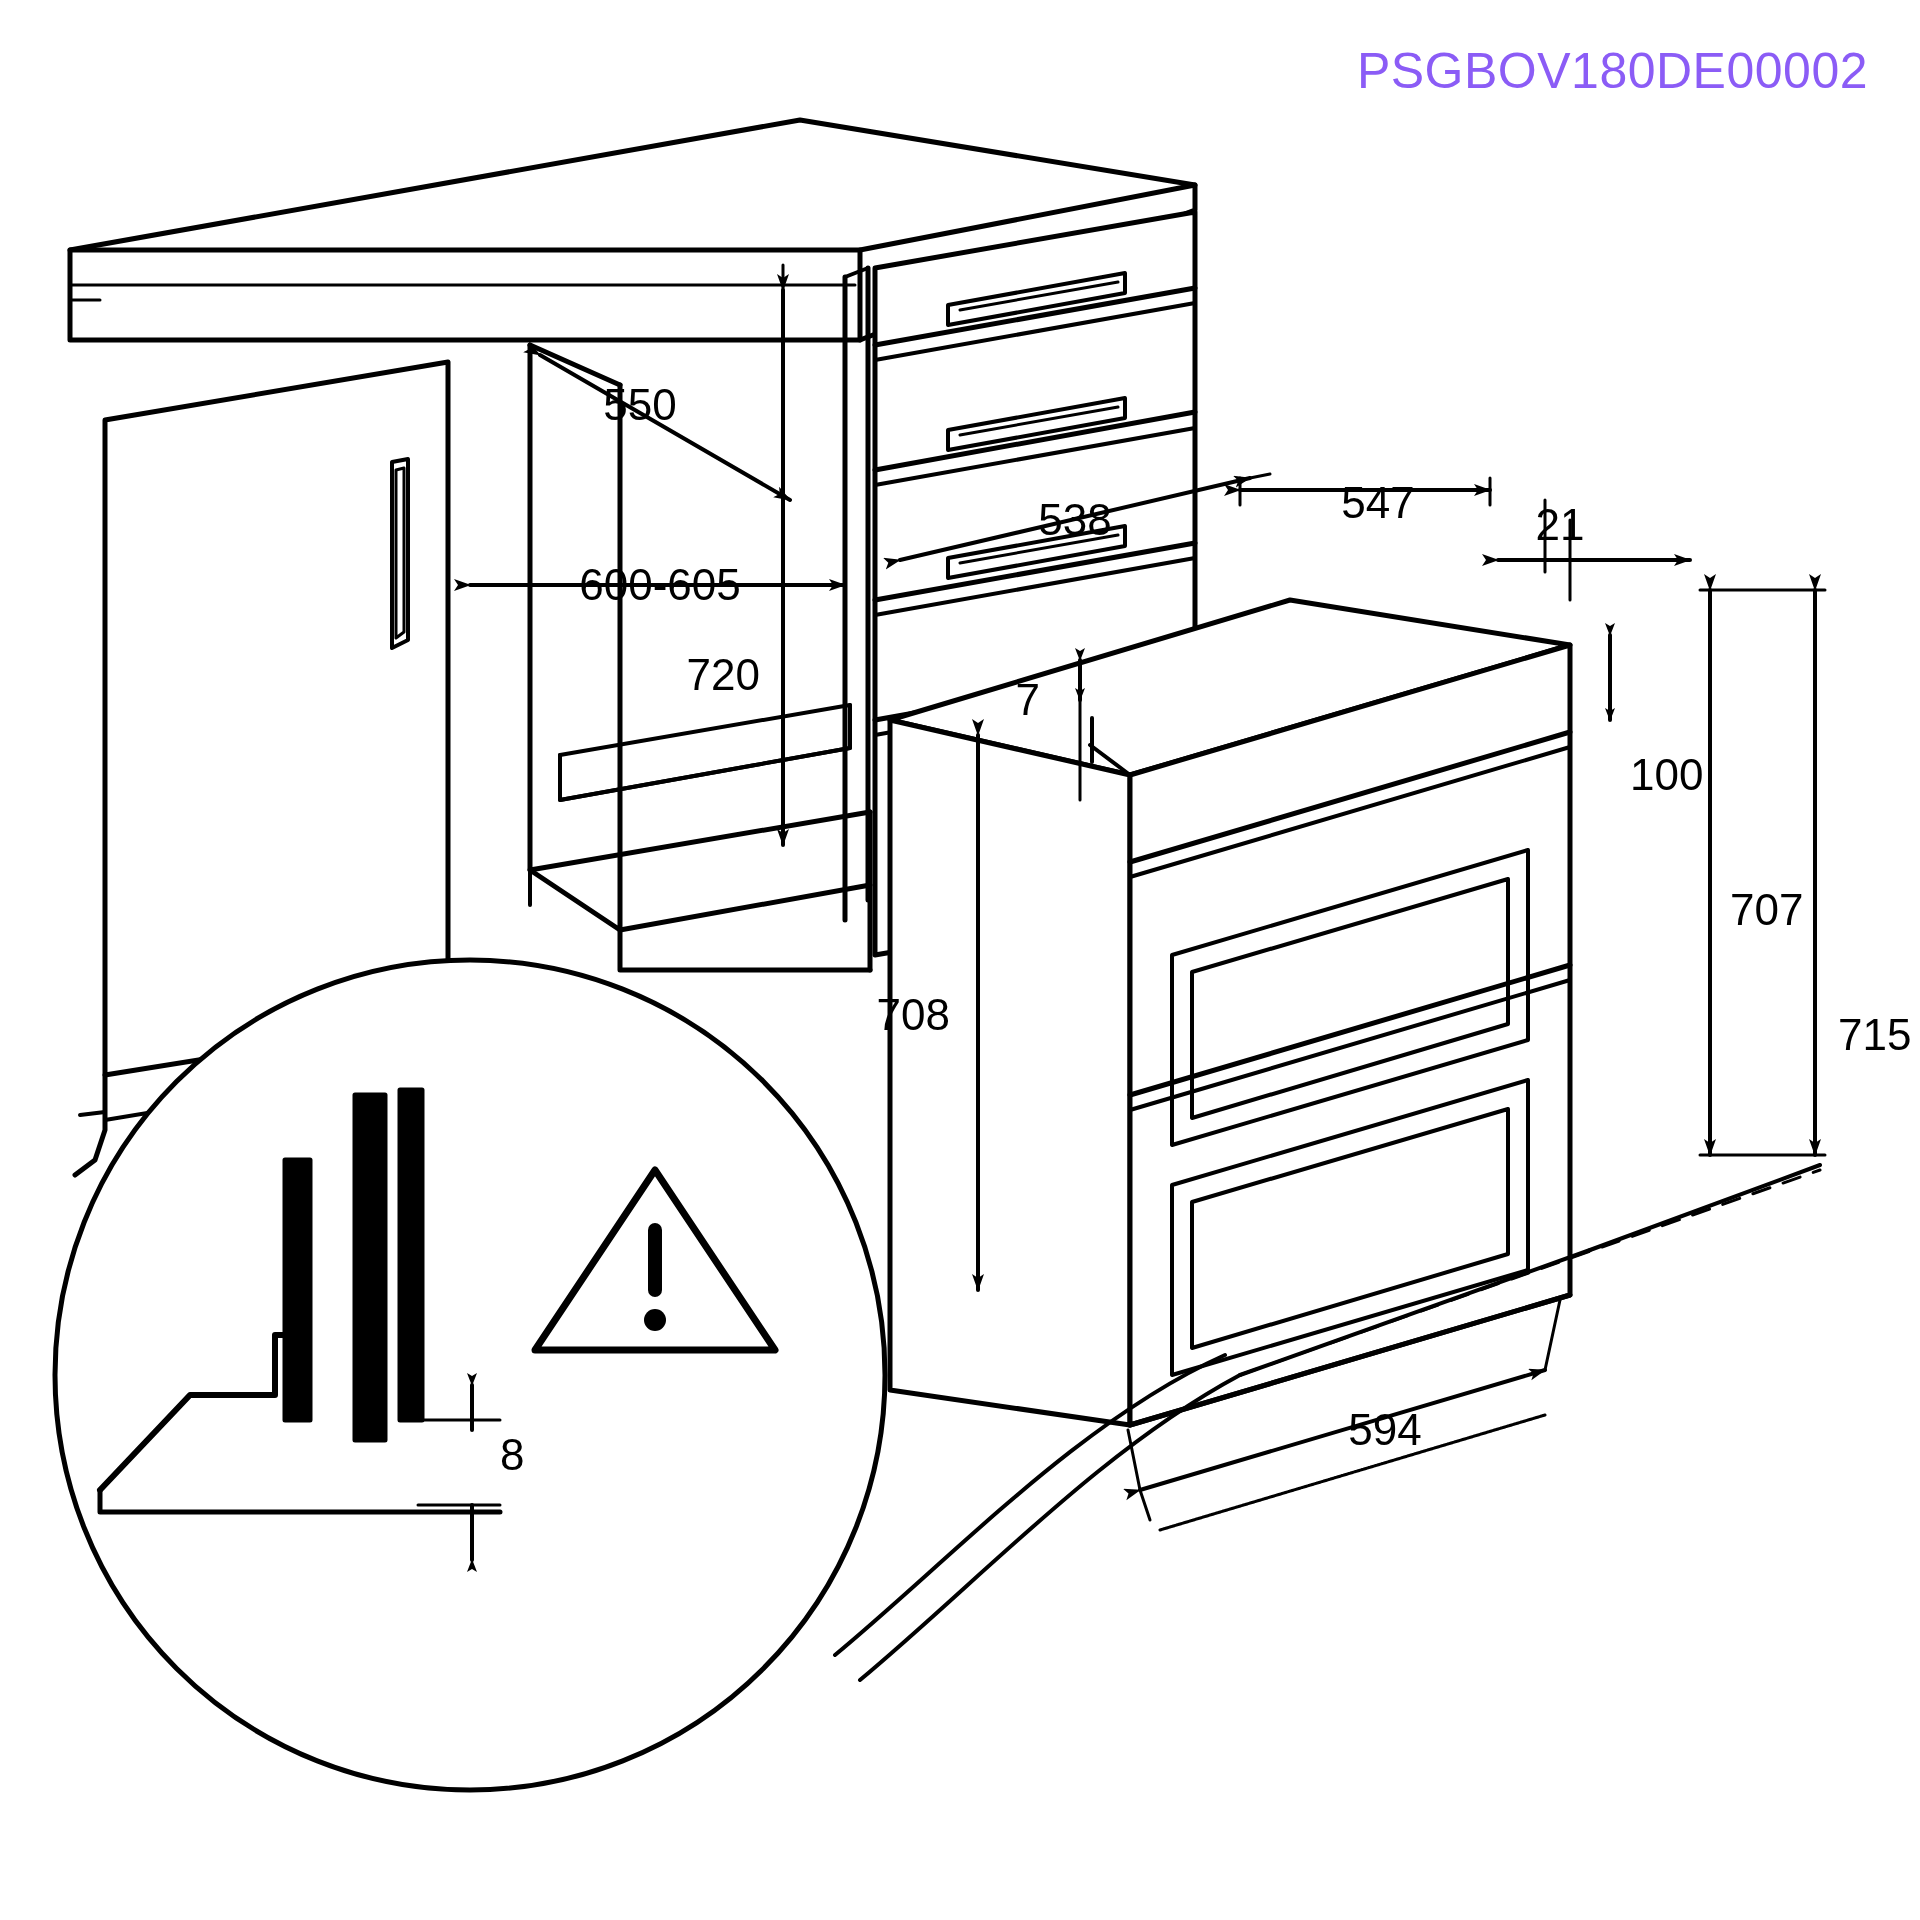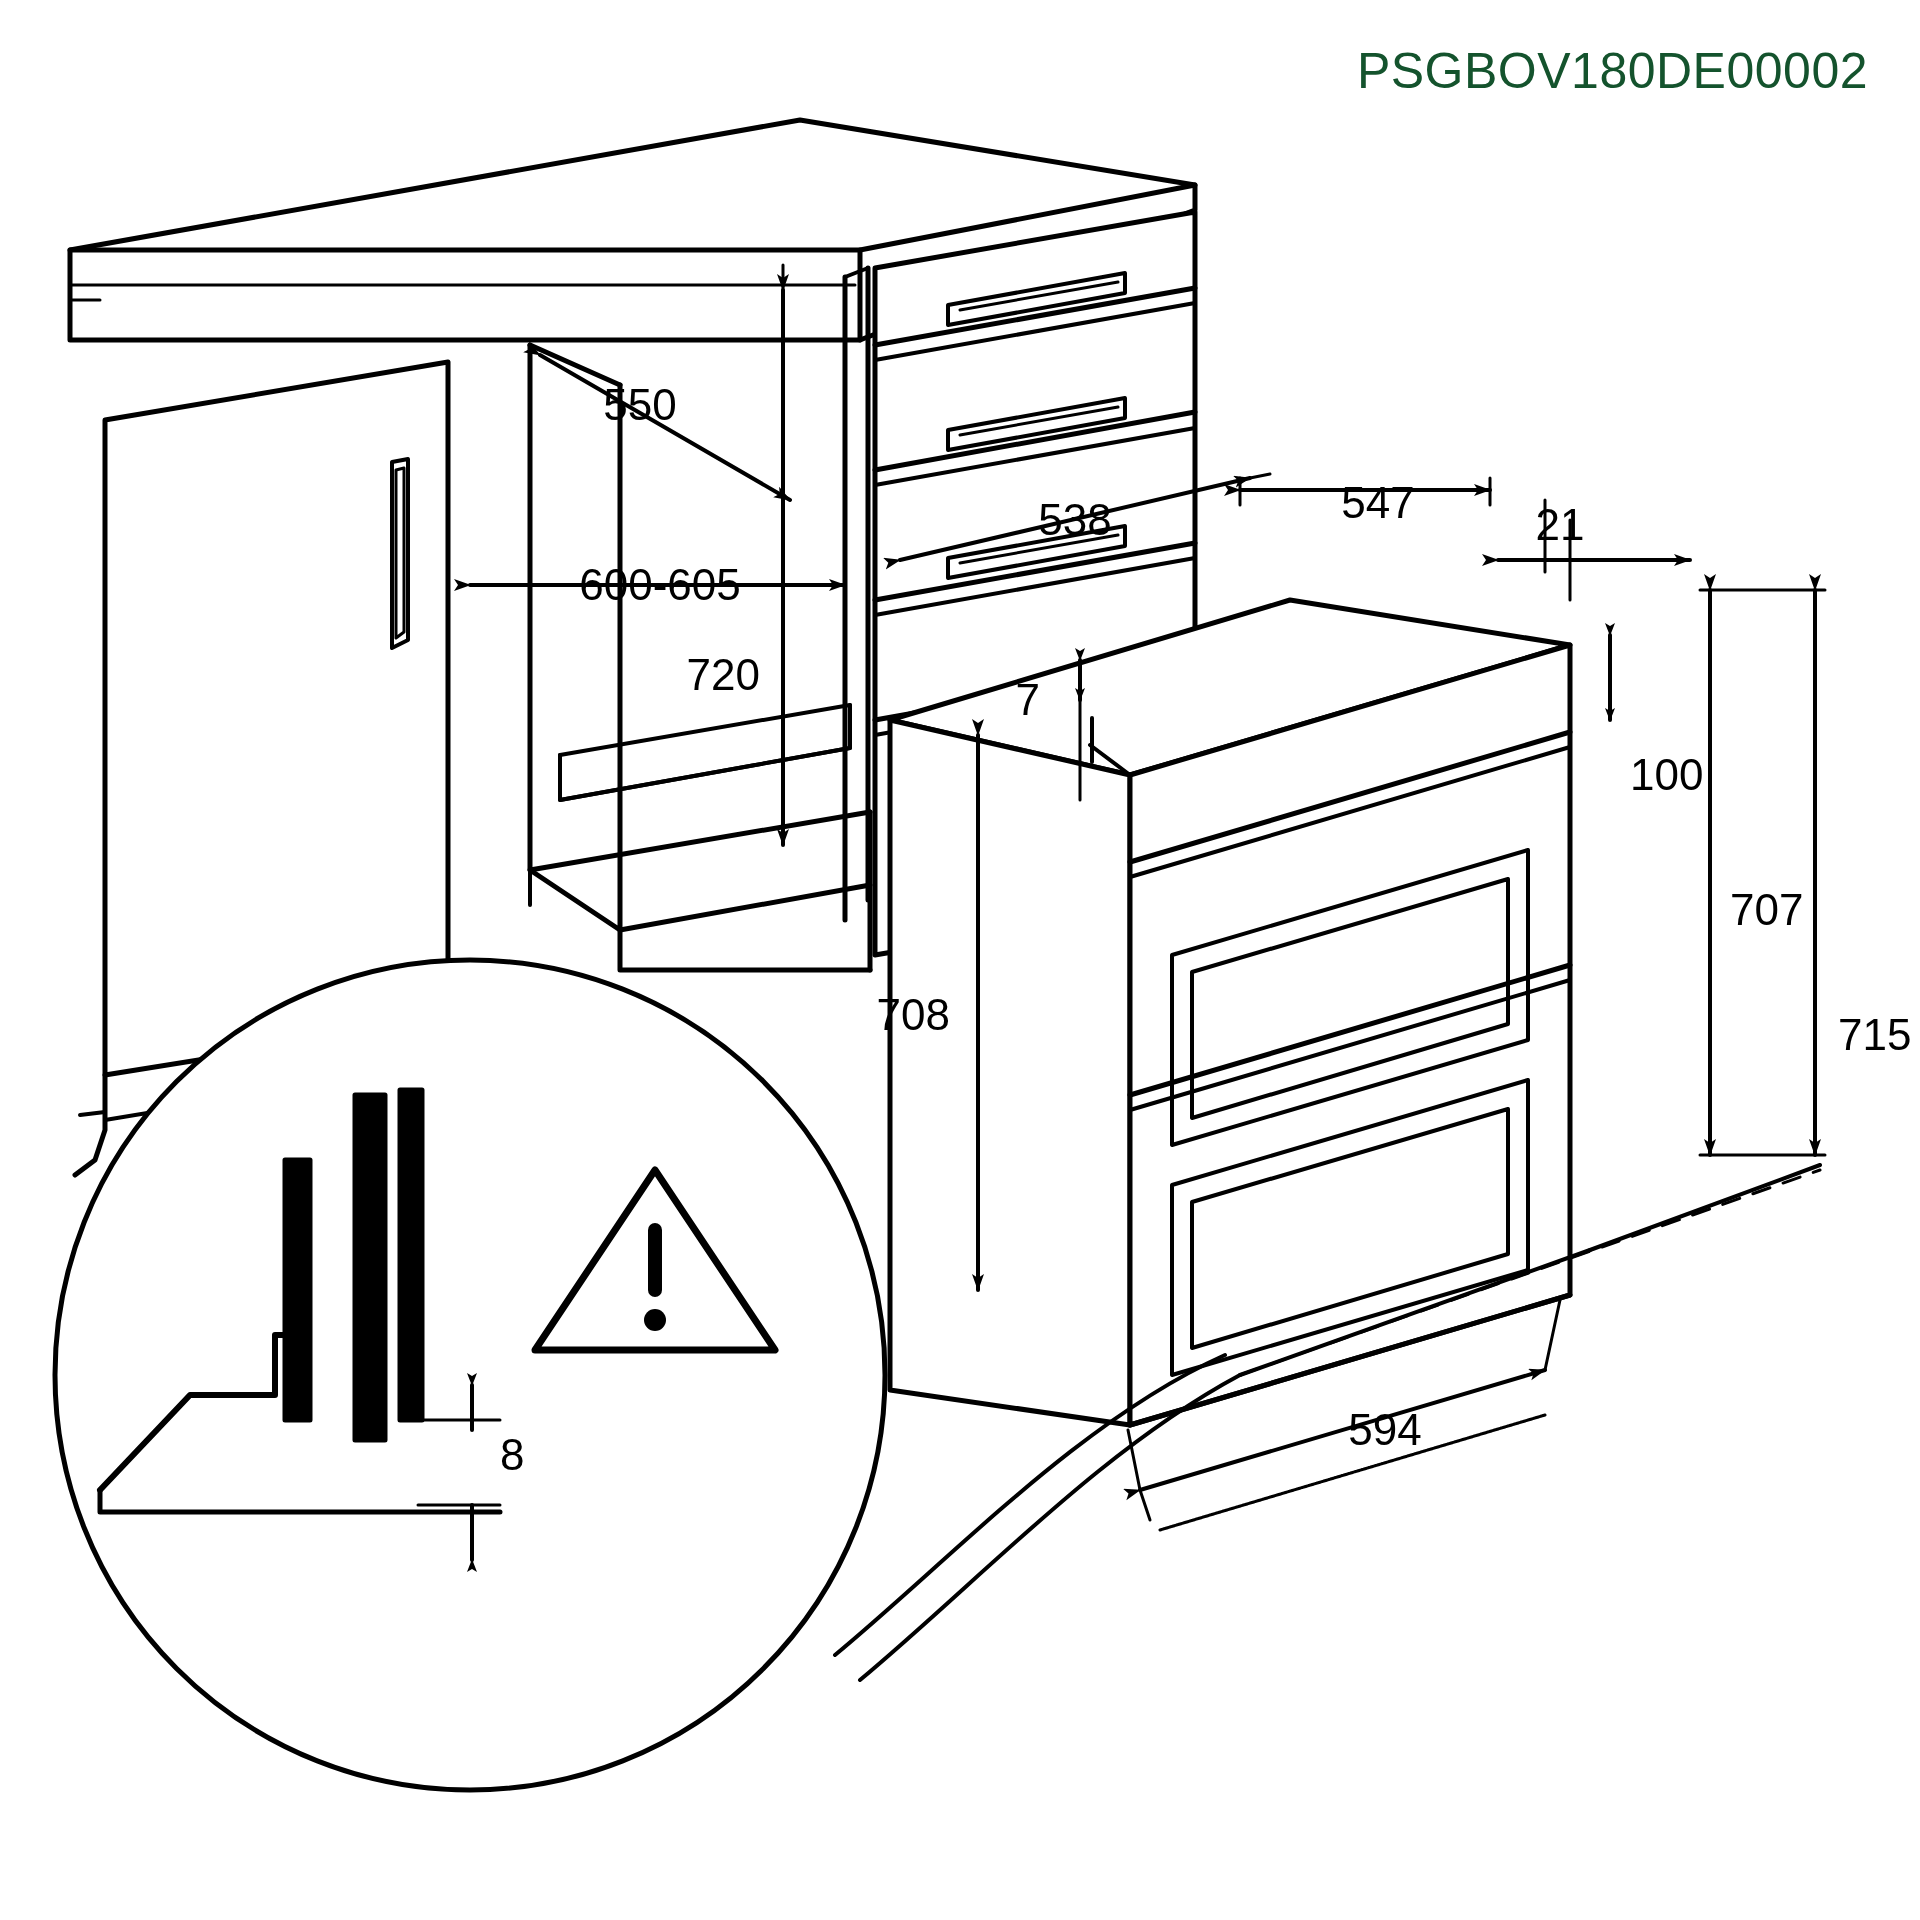--- a/index.html
+++ b/index.html
@@ -24,21 +24,21 @@
     top: 0;
     width: 1920px;
     height: 1920px;
   }
   .code-label {
     position: absolute;
     right: 52px;
     top: 42px;
     font-size: 50px;
     letter-spacing: 0.5px;
-    color: #14532d;
+    color: #8b5cf6;
     font-family: "Liberation Sans", sans-serif;
     white-space: nowrap;
   }
   text {
     font-family: "Liberation Sans", sans-serif;
     fill: #000;
   }
   .dim-text {
     font-size: 44px;
   }

